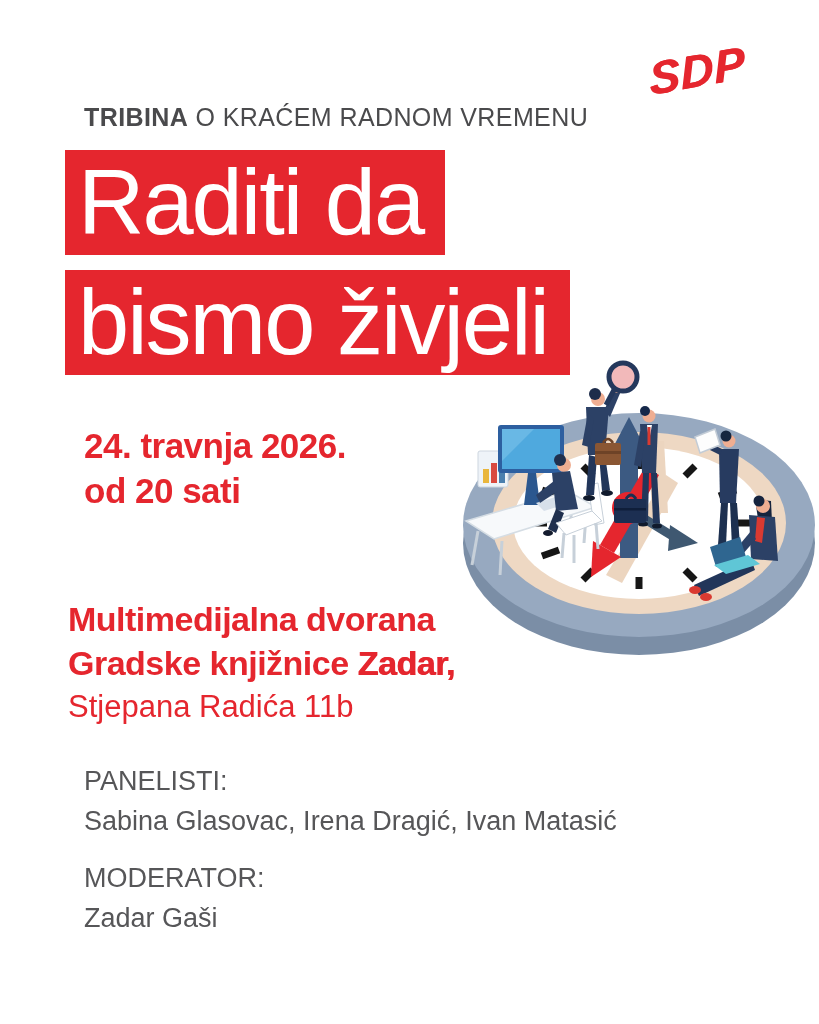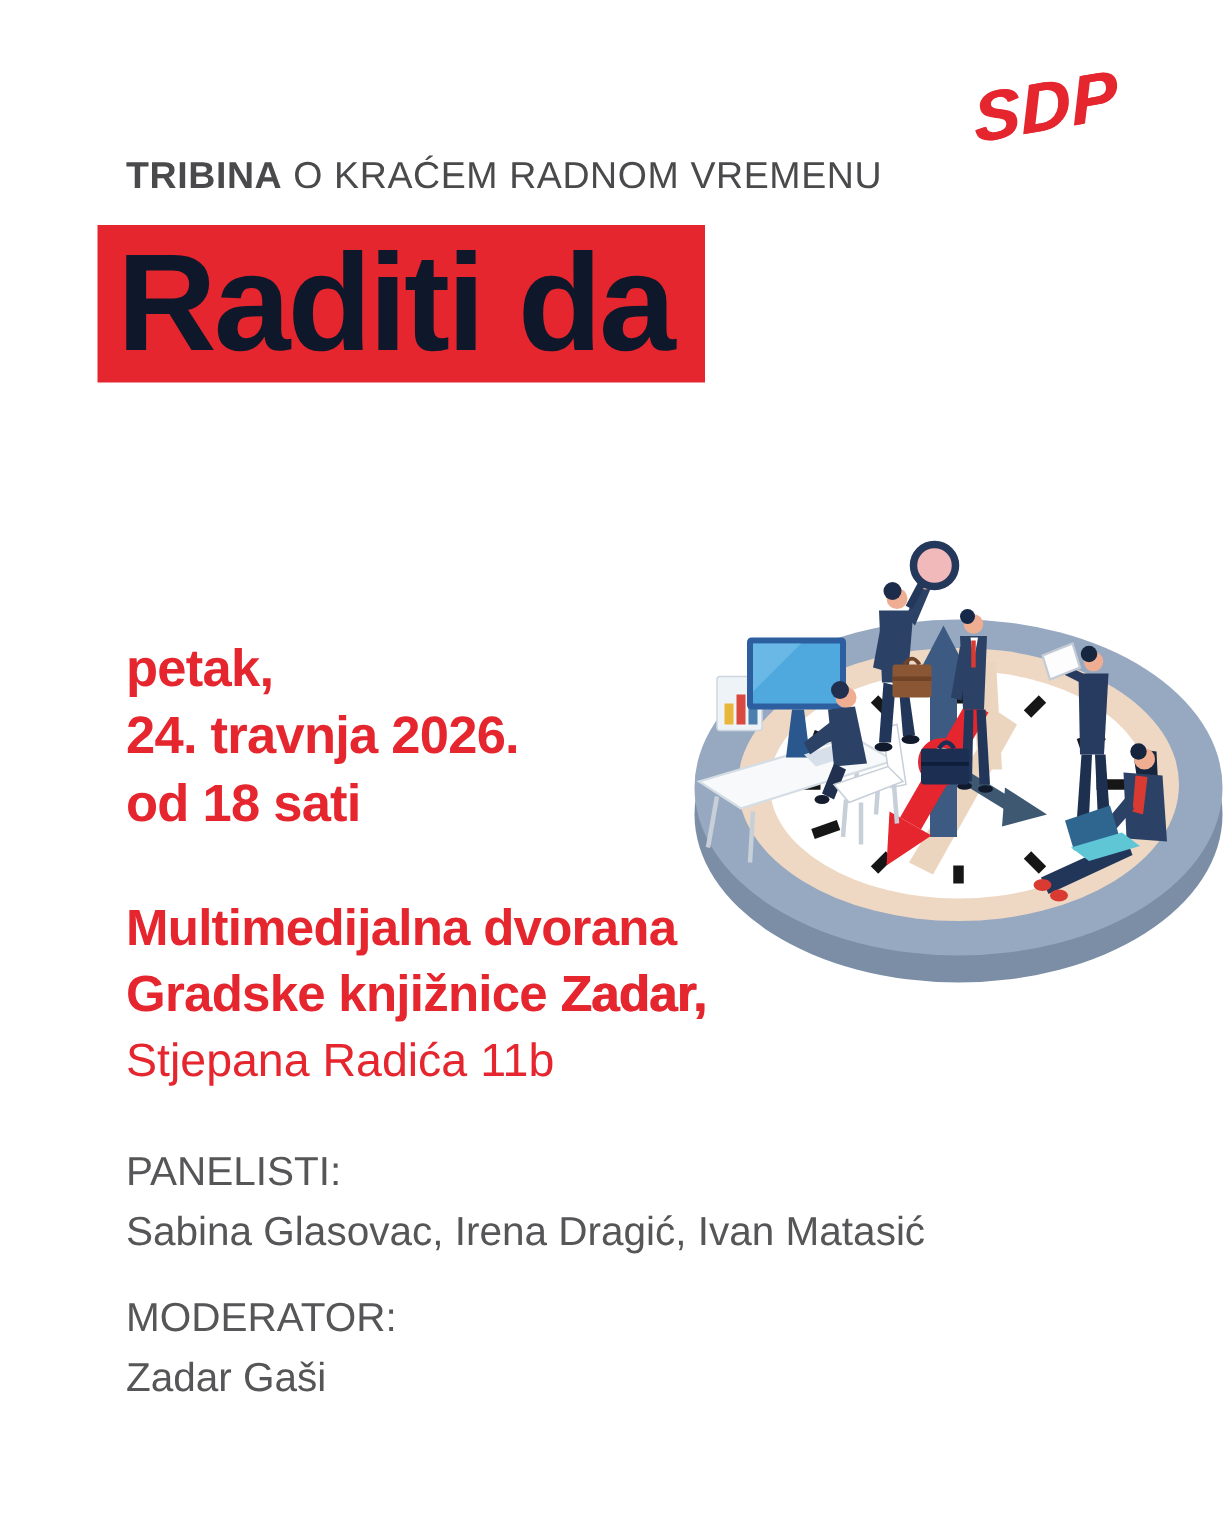--- a/index.html
+++ b/index.html
@@ -20,32 +20,32 @@
     text-shadow:1px 0 0 var(--red);
     white-space:nowrap;
   }
   .kicker{
     position:absolute;left:84px;top:103px;
     font-size:25px;color:var(--kicker);letter-spacing:.4px;white-space:nowrap;
   }
   .kicker .k-bold{font-weight:bold;margin-top:38px;}
   .title-wrap{position:absolute;left:65px;top:150px;z-index:1;}
   .title-line{
-    display:table;background:var(--red);color:#0f172a;
-    font-weight:bold;font-size:92px;line-height:105px;
+    display:table;background:var(--red);color:#ffffff;
+    font-weight:normal;font-size:92px;line-height:105px;
     padding:0 22px 0 13px;letter-spacing:-2px;margin:0 0 15px 0;
     white-space:nowrap;
   }
   .datetime{
     position:absolute;left:84px;top:423px;
     color:var(--red);font-weight:bold;font-size:35px;line-height:45px;
     letter-spacing:-.5px;white-space:nowrap;
   }
   .venue{
-    position:absolute;left:84px;top:597px;z-index:2;
+    position:absolute;left:68px;top:597px;z-index:2;
     color:var(--red);font-size:34px;line-height:44px;font-weight:bold;
     letter-spacing:-.5px;white-space:nowrap;
   }
   .venue .addr{font-size:31px;font-weight:normal;letter-spacing:0;}
   .venue .x-bold{text-shadow:.7px 0 0 var(--red);}
   .people-block{
     position:absolute;left:84px;color:var(--gray);
     font-size:27px;line-height:40px;white-space:nowrap;
   }
   .panelists{top:761px;}
@@ -59,26 +59,26 @@
 <div class="poster">
 
   <div class="sdp-logo">SDP</div>
 
   <div class="kicker">
     <span class="k-bold">TRIBINA</span><span> O KRAĆEM RADNOM VREMENU</span>
   </div>
 
   <div class="title-wrap">
     <div class="title-line">Raditi da</div>
+    <div class="title-line">bismo živjeli</div>
   </div>
 
   <div class="datetime">
-    <div>petak,</div>
     <div>24. travnja 2026.</div>
-    <div>od 18 sati</div>
+    <div>od 20 sati</div>
   </div>
 
   <div class="illu-box">
     <svg viewBox="0 0 365 305" aria-hidden="true">
 
       <g>
         <ellipse cx="187" cy="190" rx="176" ry="112" fill="#7b8ea6"></ellipse>
         <ellipse cx="187" cy="172" rx="176" ry="112" fill="#97a9c0"></ellipse>
         <ellipse cx="187" cy="170" rx="147" ry="91" fill="#eed8c3"></ellipse>
         <ellipse cx="187" cy="170" rx="126" ry="76" fill="#ffffff"></ellipse>

